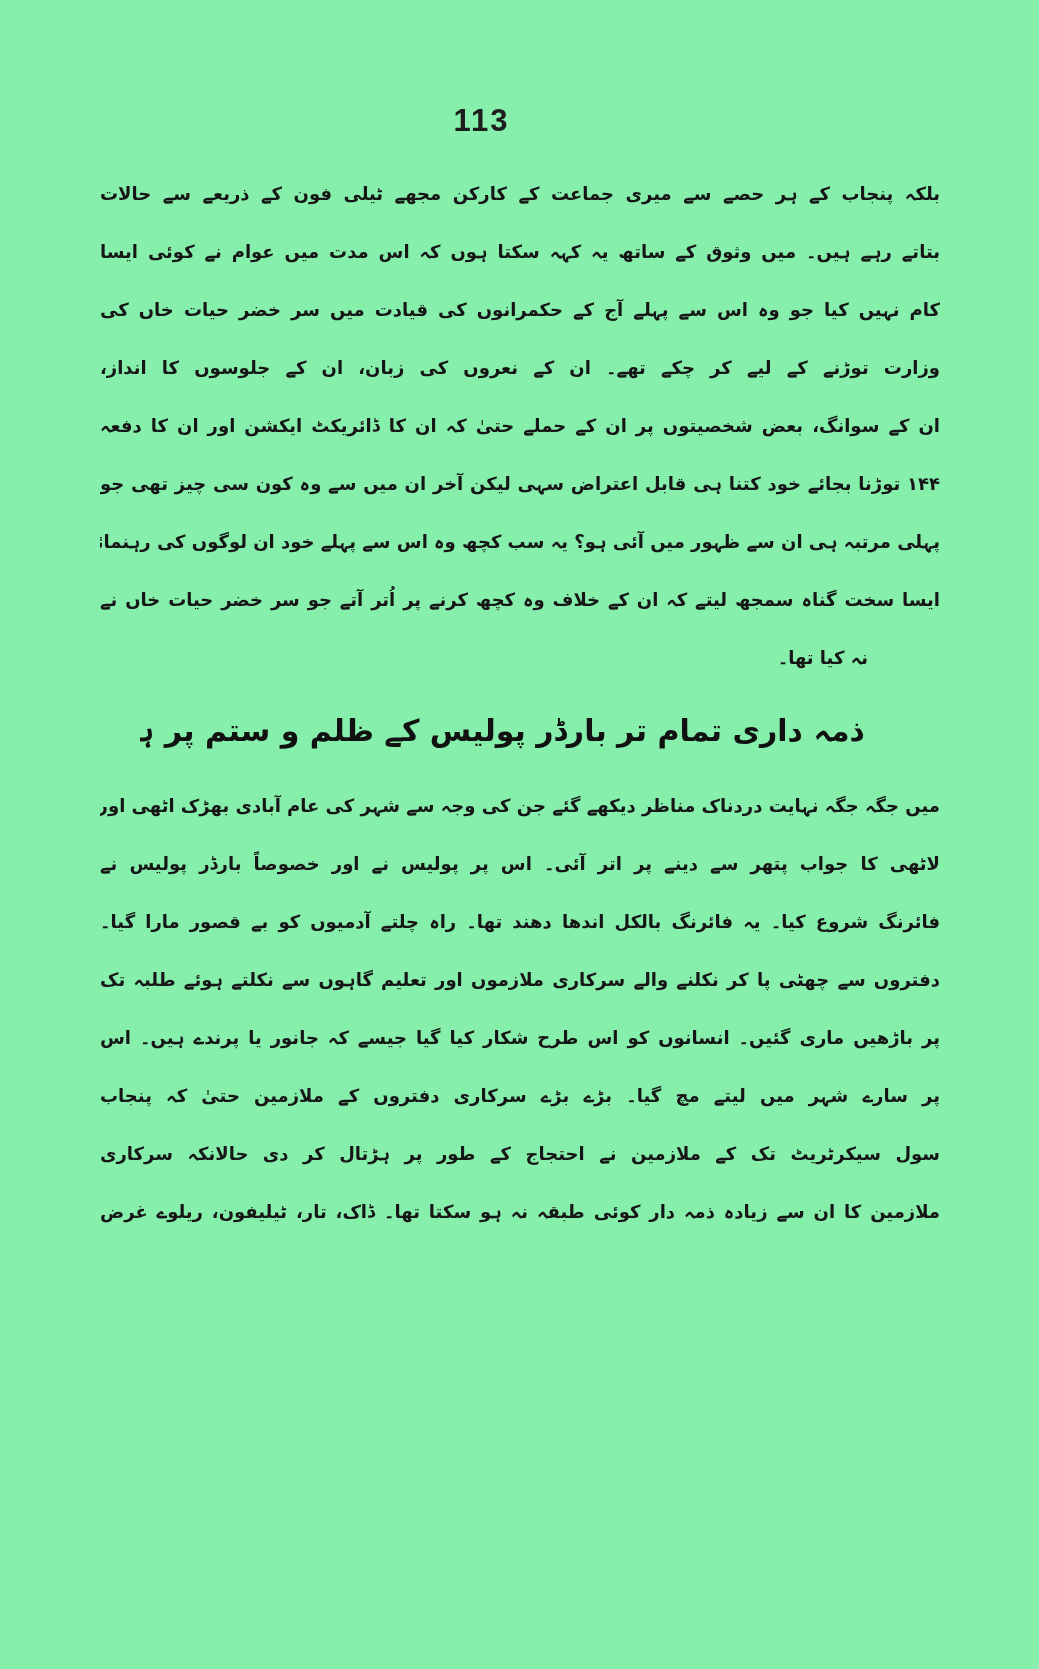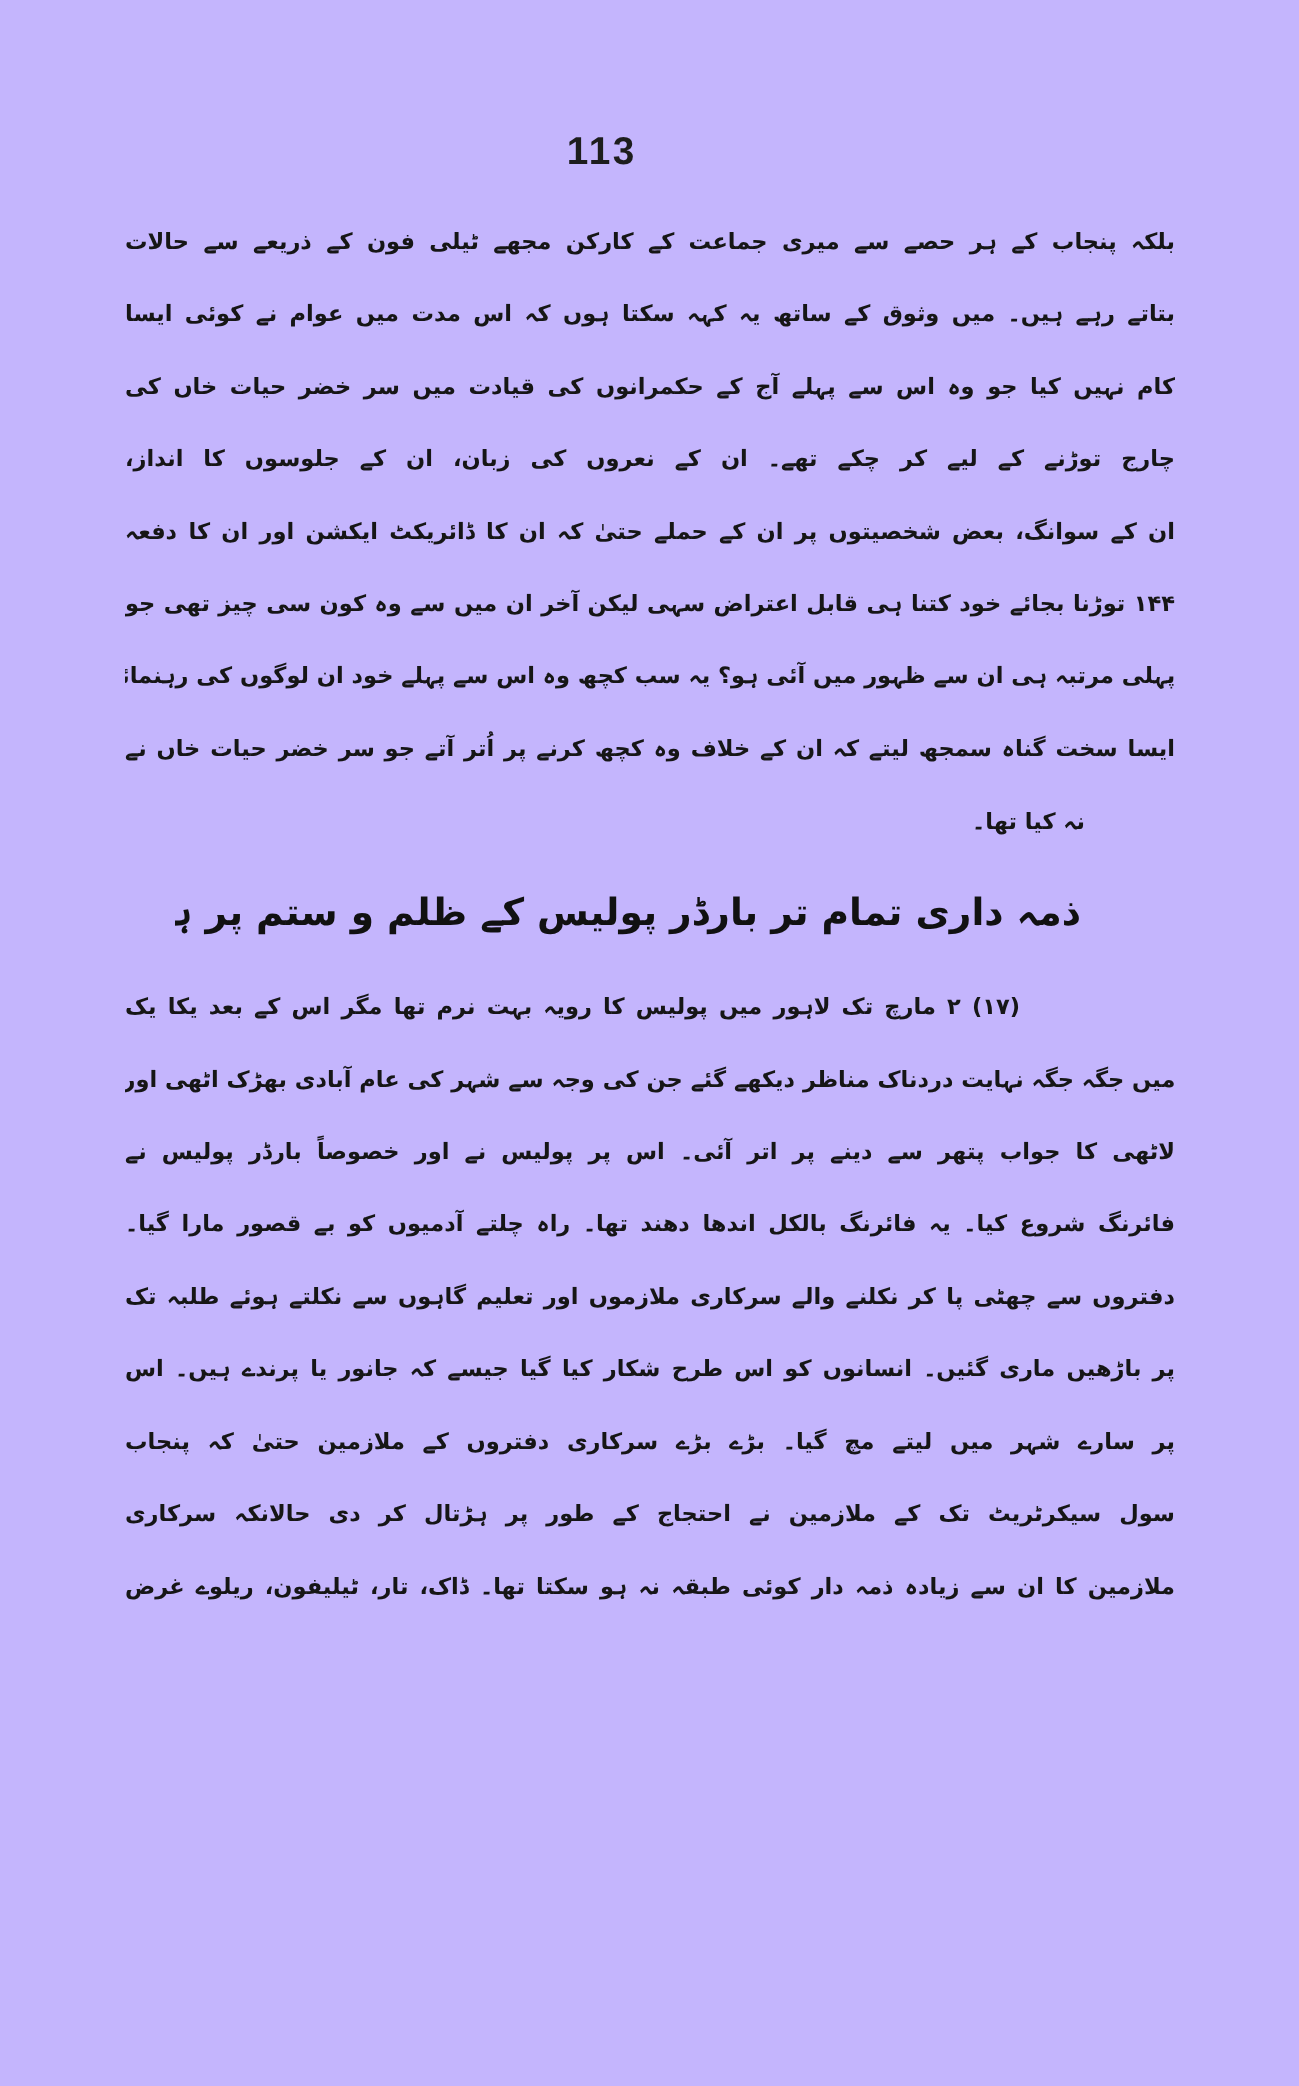--- a/index.html
+++ b/index.html
@@ -4,21 +4,21 @@
 <style>
   html, body {
     margin: 0;
     padding: 0;
     background: #ffffff;
   }
   .page {
     position: relative;
     width: 1039px;
     height: 1669px;
-    background: #c4b5fd;
+    background: #86efac;
     overflow: hidden;
     font-family: "DejaVu Sans", sans-serif;
     color: #161616;
   }
   .page-number {
     margin-top: 103px;
     text-align: center;
     transform: translateX(-38px);
     font-family: "Liberation Sans", "DejaVu Sans", sans-serif;
     font-size: 31px;
@@ -70,32 +70,31 @@
 <body>
 
 <div class="page" lang="ur">
 
   <div class="page-number">113</div>
 
   <div class="text-block">
     <div class="line">بلکہ پنجاب کے ہر حصے سے میری جماعت کے کارکن مجھے ٹیلی فون کے ذریعے سے حالات</div>
     <div class="line">بتاتے رہے ہیں۔ میں وثوق کے ساتھ یہ کہہ سکتا ہوں کہ اس مدت میں عوام نے کوئی ایسا</div>
     <div class="line">کام نہیں کیا جو وہ اس سے پہلے آج کے حکمرانوں کی قیادت میں سر خضر حیات خاں کی</div>
-    <div class="line">چارج توڑنے کے لیے کر چکے تھے۔ ان کے نعروں کی زبان، ان کے جلوسوں کا انداز،</div>
+    <div class="line">وزارت توڑنے کے لیے کر چکے تھے۔ ان کے نعروں کی زبان، ان کے جلوسوں کا انداز،</div>
     <div class="line">ان کے سوانگ، بعض شخصیتوں پر ان کے حملے حتیٰ کہ ان کا ڈائریکٹ ایکشن اور ان کا دفعہ</div>
     <div class="line">۱۴۴ توڑنا بجائے خود کتنا ہی قابل اعتراض سہی لیکن آخر ان میں سے وہ کون سی چیز تھی جو</div>
     <div class="line">پہلی مرتبہ ہی ان سے ظہور میں آئی ہو؟ یہ سب کچھ وہ اس سے پہلے خود ان لوگوں کی رہنمائی</div>
     <div class="line">ایسا سخت گناہ سمجھ لیتے کہ ان کے خلاف وہ کچھ کرنے پر اُتر آتے جو سر خضر حیات خاں نے</div>
     <div class="line short-last">نہ کیا تھا۔</div>
   </div>
 
   <div class="section-heading">ذمہ داری تمام تر بارڈر پولیس کے ظلم و ستم پر ہے :</div>
 
   <div class="text-block" style="margin-top: 0;">
-    <div class="line first-indent">(۱۷) ۲ مارچ تک لاہور میں پولیس کا رویہ بہت نرم تھا مگر اس کے بعد یکا یک</div>
     <div class="line">میں جگہ جگہ نہایت دردناک مناظر دیکھے گئے جن کی وجہ سے شہر کی عام آبادی بھڑک اٹھی اور</div>
     <div class="line">لاٹھی کا جواب پتھر سے دینے پر اتر آئی۔ اس پر پولیس نے اور خصوصاً بارڈر پولیس نے</div>
     <div class="line">فائرنگ شروع کیا۔ یہ فائرنگ بالکل اندھا دھند تھا۔ راہ چلتے آدمیوں کو بے قصور مارا گیا۔</div>
     <div class="line">دفتروں سے چھٹی پا کر نکلنے والے سرکاری ملازموں اور تعلیم گاہوں سے نکلتے ہوئے طلبہ تک</div>
     <div class="line">پر باڑھیں ماری گئیں۔ انسانوں کو اس طرح شکار کیا گیا جیسے کہ جانور یا پرندے ہیں۔ اس</div>
     <div class="line">پر سارے شہر میں لیتے مچ گیا۔ بڑے بڑے سرکاری دفتروں کے ملازمین حتیٰ کہ پنجاب</div>
     <div class="line">سول سیکرٹریٹ تک کے ملازمین نے احتجاج کے طور پر ہڑتال کر دی حالانکہ سرکاری</div>
     <div class="line">ملازمین کا ان سے زیادہ ذمہ دار کوئی طبقہ نہ ہو سکتا تھا۔ ڈاک، تار، ٹیلیفون، ریلوے غرض</div>
   </div>
 

